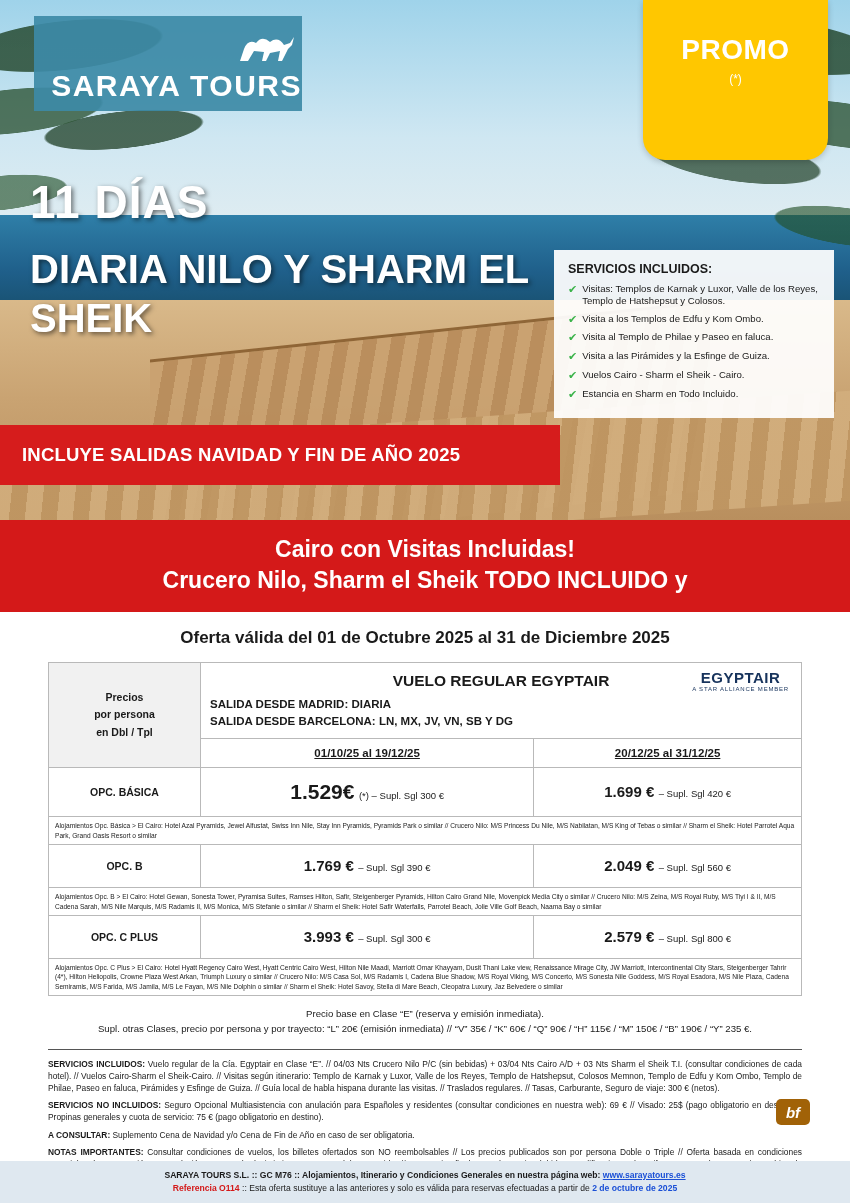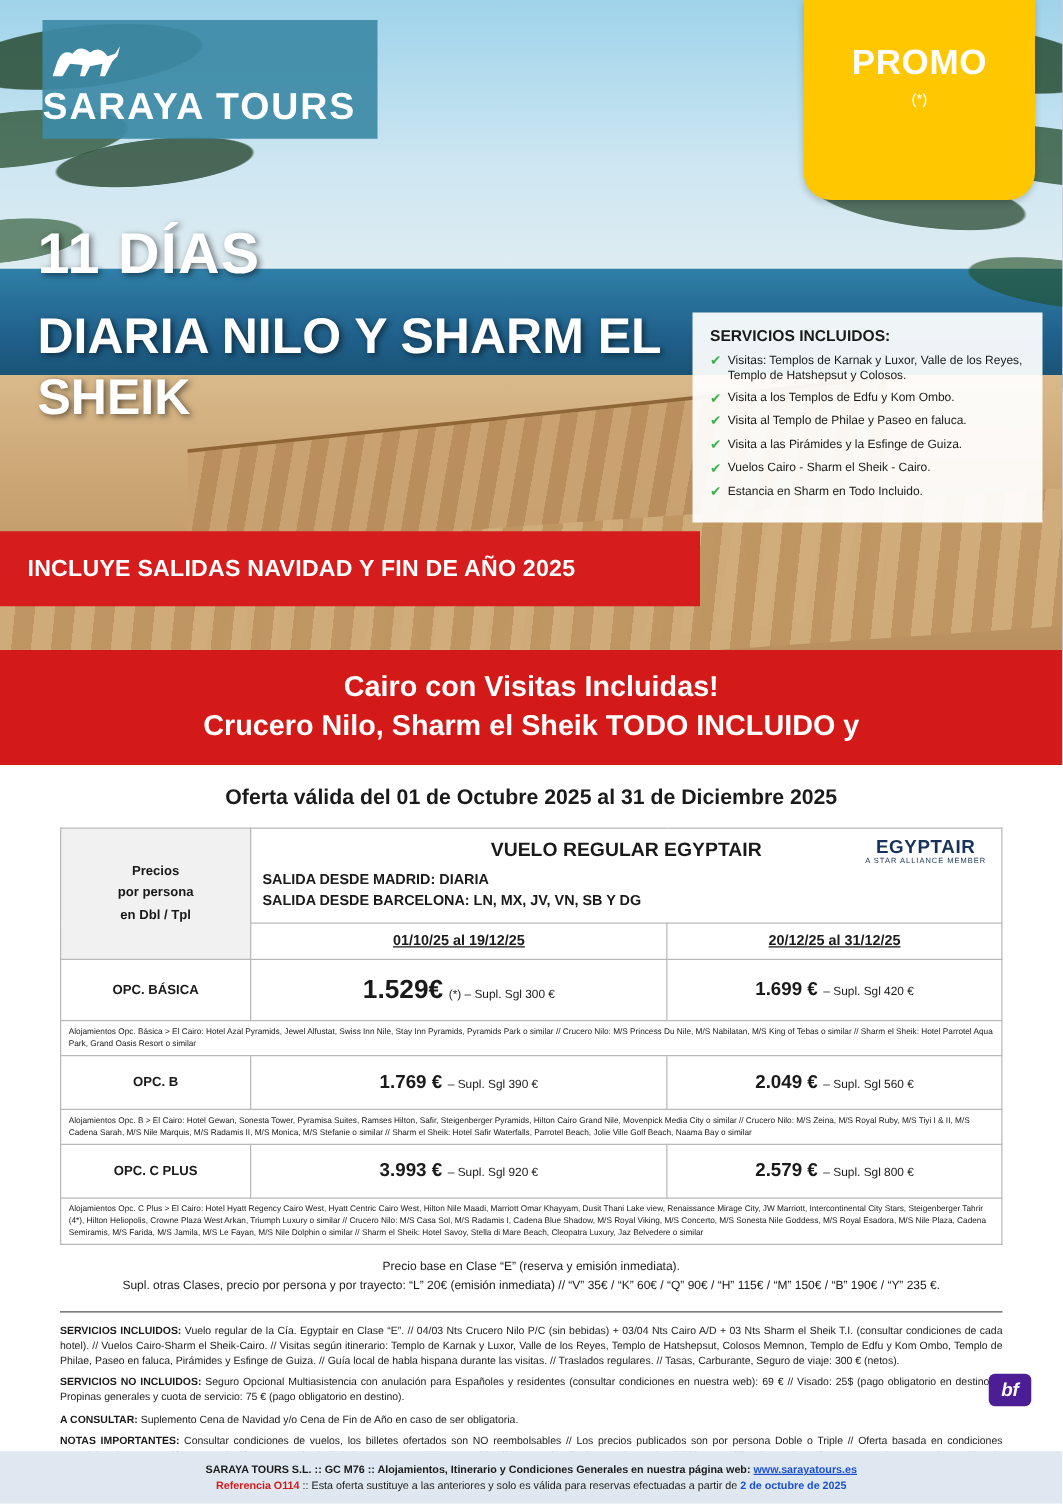--- a/index.html
+++ b/index.html
@@ -66,21 +66,21 @@
     position:absolute; left:0px; top:420px; width:860px; height:110px;
     background: repeating-linear-gradient(96deg, #d2ae7d 0 16px, #bf9662 16px 32px);
     transform: skewY(-4deg);
     opacity:.9;
   }
 
   
   .logo-box {
     position:absolute; left:34px; top:16px; width:268px; height:95px;
     background: rgba(61,138,166,.92);
-    display:flex; flex-direction:column; align-items:flex-start; justify-content:flex-end;
+    display:flex; flex-direction:column; align-items:flex-end; justify-content:flex-end;
     padding-bottom:8px;
   }
   .logo-mark { width:70px; height:36px; margin-bottom:2px; }
   .logo-text {
     color:#ffffff; font-size:30px; font-weight:bold; letter-spacing:1.5px;
     font-family:"Liberation Sans", sans-serif;
   }
 
   
   .promo-badge {
@@ -174,22 +174,22 @@
   .base-note {
     text-align:center; font-size:9.6px; line-height:1.6; padding:10px 50px 6px;
   }
   .rule { border-top:1px solid #555; margin:6px 48px 0; }
   .legal { padding:8px 48px 0; font-size:8.4px; line-height:1.45; text-align:justify; }
   .legal p { margin:0 0 5px; }
   .lbl { font-weight:bold; }
 
   
   .bf-logo {
-    position:absolute; right:25px; bottom:78px;
-    width:34px; height:26px; background:#4c1d95; border-radius:5px;
+    position:absolute; right:40px; bottom:78px;
+    width:34px; height:26px; background:#a16207; border-radius:5px;
     color:#ffffff; font-size:15px; font-weight:bold;
     display:flex; align-items:center; justify-content:center;
     font-style:italic;
   }
 
   
   .footer {
     position:absolute; left:0; bottom:0; width:850px;
     background:#dfe8f0; padding:9px 10px 10px; text-align:center;
   }
@@ -322,21 +322,21 @@
       </td>
     </tr>
     <tr class="hotels-row">
       <td colspan="3">Alojamientos Opc. B &gt; El Cairo: Hotel  Gewan, Sonesta Tower, Pyramisa Suites, Ramses Hilton, Safir, Steigenberger Pyramids, Hilton Cairo Grand Nile, Movenpick Media City o similar // Crucero Nilo: M/S Zeina, M/S Royal Ruby, M/S Tiyi I &amp; II, M/S Cadena Sarah, M/S Nile Marquis, M/S Radamis II, M/S Monica, M/S Stefanie o similar // Sharm el Sheik: Hotel Safir Waterfalls, Parrotel Beach, Jolie Ville Golf Beach, Naama Bay o similar</td>
     </tr>
 
     <tr>
       <td class="opt-cell">OPC. C PLUS</td>
       <td class="price-cell">
         <span class="mid-price">3.993 €</span>
-        <span class="suppl">– Supl. Sgl 920 €</span>
+        <span class="suppl">– Supl. Sgl 300 €</span>
       </td>
       <td class="price-cell">
         <span class="mid-price">2.579 €</span>
         <span class="suppl">– Supl. Sgl 800 €</span>
       </td>
     </tr>
     <tr class="hotels-row">
       <td colspan="3">Alojamientos Opc. C Plus &gt; El Cairo: Hotel Hyatt Regency Cairo West, Hyatt Centric Cairo West, Hilton Nile Maadi, Marriott Omar Khayyam, Dusit Thani Lake view, Renaissance Mirage City, JW Marriott, Intercontinental City Stars, Steigenberger Tahrir (4*), Hilton Heliopolis, Crowne Plaza West Arkan, Triumph Luxury o similar // Crucero Nilo: M/S Casa Sol, M/S Radamis I, Cadena Blue Shadow, M/S Royal Viking, M/S Concerto, M/S Sonesta Nile Goddess, M/S Royal Esadora, M/S Nile Plaza, Cadena Semiramis, M/S Farida, M/S Jamila, M/S Le Fayan, M/S Nile Dolphin o similar // Sharm el Sheik: Hotel Savoy, Stella di Mare Beach, Cleopatra Luxury, Jaz Belvedere o similar</td>
     </tr>
   </tbody>

